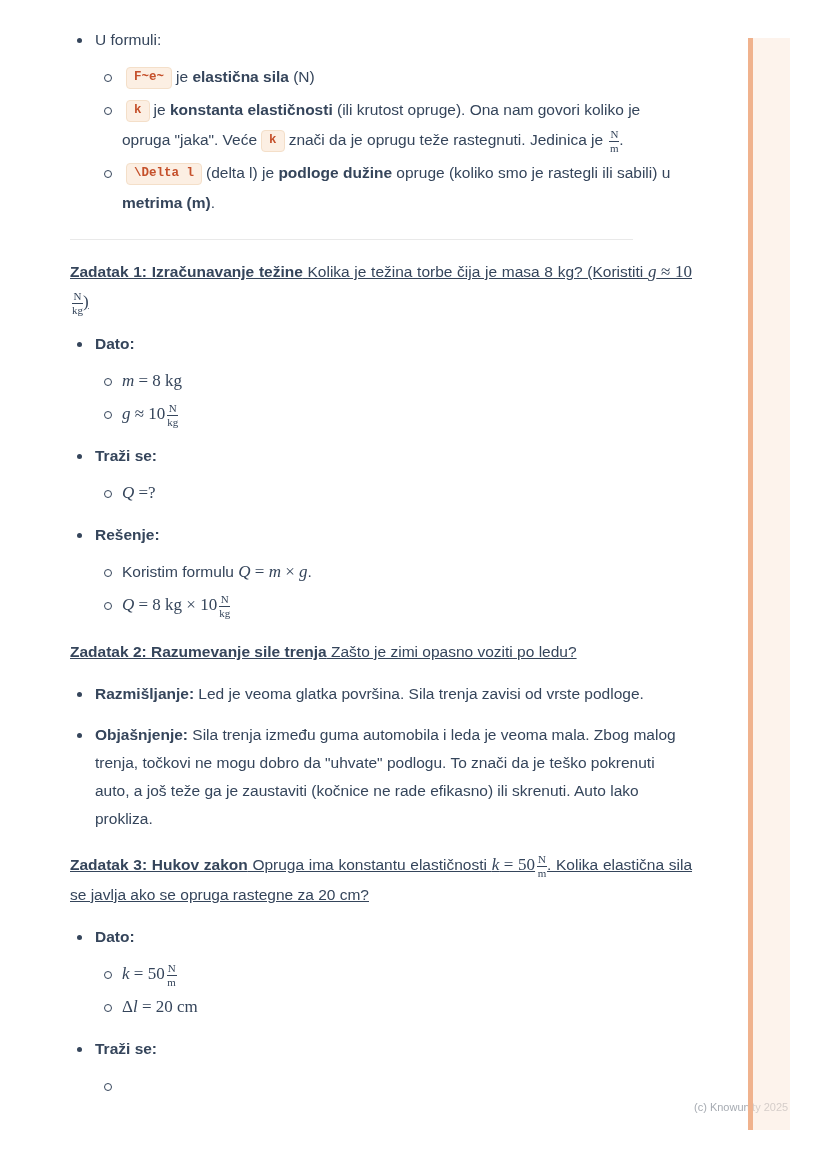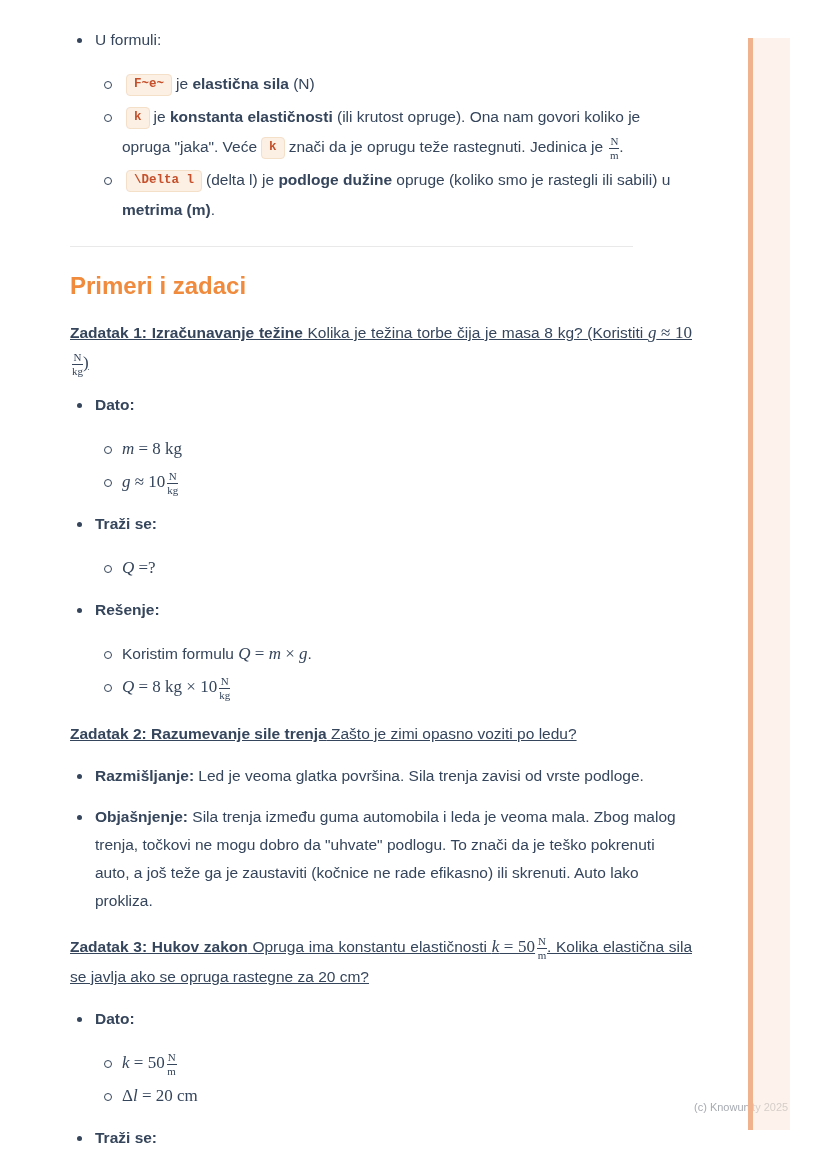--- a/index.html
+++ b/index.html
@@ -20,21 +20,21 @@
   }
   b { font-weight:bold; }
 
   
   ul { list-style:none; }
   ul.l1 > li { position:relative; padding-left:25px; }
   ul.l1 > li::before {
     content:""; position:absolute; left:7px; top:12px;
     width:5px; height:5px; border-radius:50%; background:#35455b;
   }
-  ul.l2 { margin-top:15px; }
+  ul.l2 { margin-top:8px; }
   ul.l2 > li { position:relative; padding-left:27px; margin-top:3px; line-height:30px; }
   ul.l2 > li::before {
     content:""; position:absolute; left:9px; top:12px;
     width:6px; height:6px; border-radius:50%;
     border:1.5px solid #35455b; background:transparent;
   }
   ul.blist > li { margin-top:13px; }
 
   
   .chip {
@@ -101,21 +101,20 @@
       <ul class="l2">
         <li><code class="chip">F~e~</code><span>je </span><b>elastična sila</b><span> (N)</span></li>
         <li><code class="chip">k</code><span>je </span><b>konstanta elastičnosti</b><span> (ili krutost opruge). Ona nam govori koliko je opruga "jaka". Veće</span><code class="chip">k</code><span>znači da je oprugu teže rastegnuti. Jedinica je</span><span class="math"> <span class="frac"><span class="num">N</span><span class="den">m</span></span></span><span>.</span></li>
         <li><code class="chip">\Delta l</code><span>(delta l) je </span><b>podloge dužine</b><span> opruge (koliko smo je rastegli ili sabili) u </span><b>metrima (m)</b><span>.</span></li>
       </ul>
     </li>
   </ul>
 
   <hr class="rule">
 
-  <h2 class="section-heading">Primeri i zadaci</h2>
 
   <p class="para justify"><b>Zadatak 1: Izračunavanje težine</b><span> Kolika je težina torbe čija je masa 8 kg? (Koristiti </span><span class="math"><span class="mi">g</span><span> ≈ 10</span><span class="frac"><span class="num">N</span><span class="den">kg</span></span><span>)</span></span></p>
 
   <ul class="l1 blist">
     <li>
       <b>Dato:</b>
       <ul class="l2">
         <li><span class="math"><span class="mi">m</span><span> = 8 kg</span></span></li>
         <li><span class="math"><span class="mi">g</span><span> ≈ 10</span><span class="frac"><span class="num">N</span><span class="den">kg</span></span></span></li>
       </ul>

